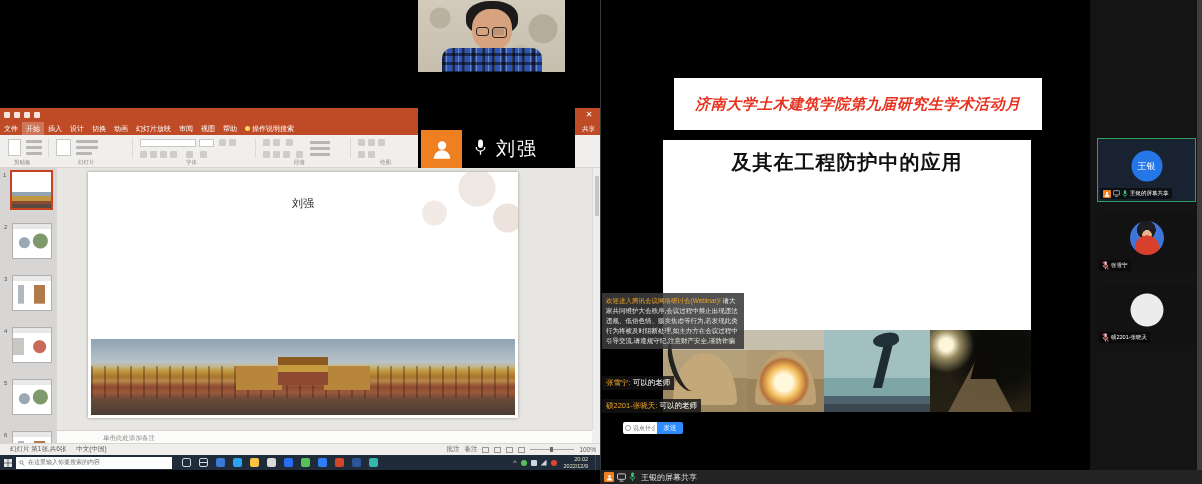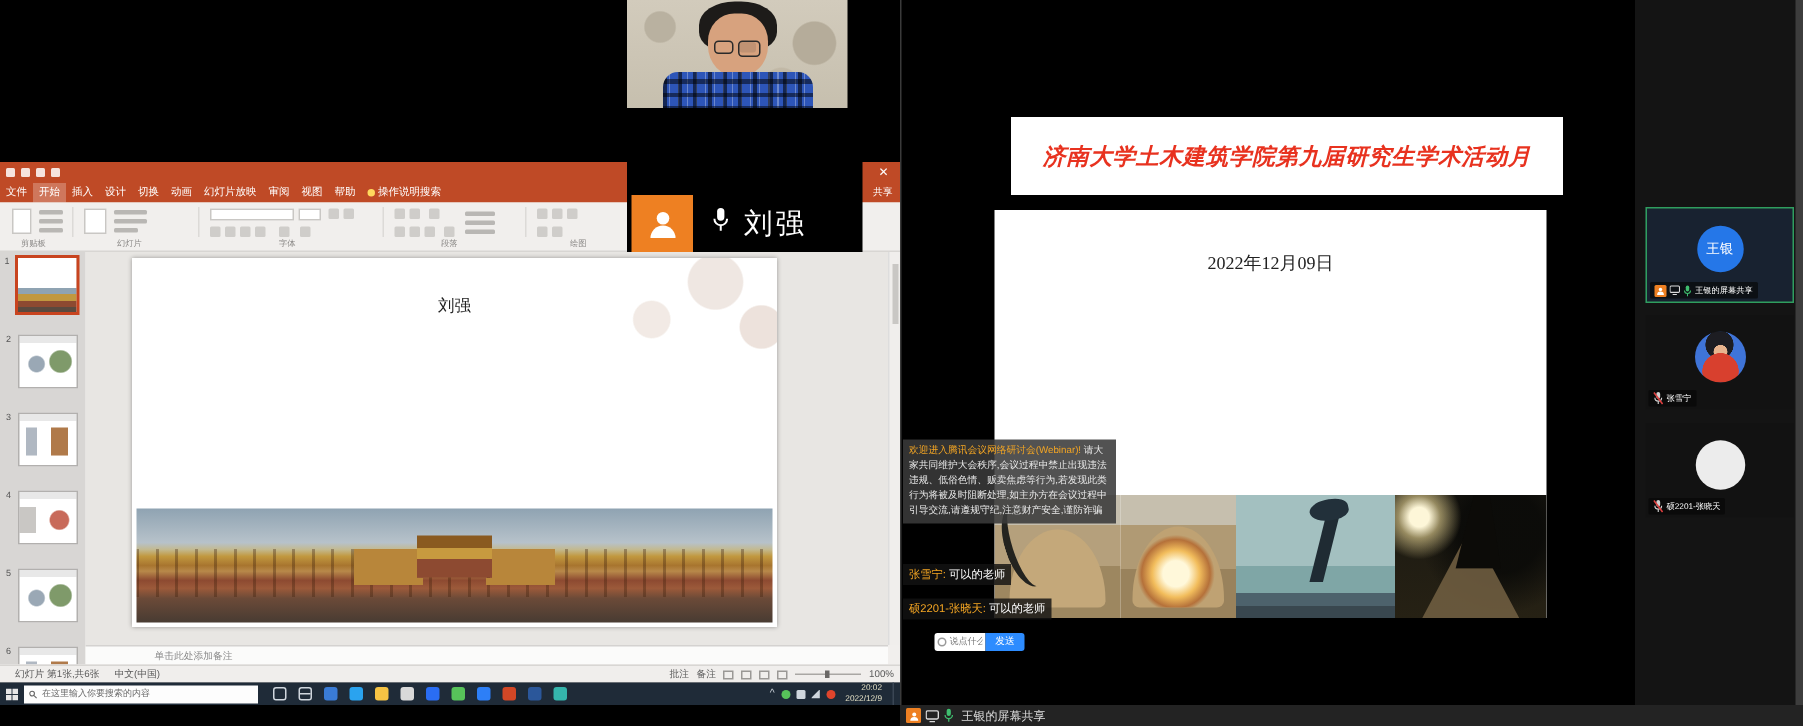--- a/index.html
+++ b/index.html
@@ -441,21 +441,21 @@
   </div>
 
   <div id="right-pane">
     <div class="pane-divider"></div>
 
     <div class="banner">
       <span>济南大学土木建筑学院第九届研究生学术活动月</span>
     </div>
 
     <div class="rslide">
-      <div class="r-date">2022年12月09日</div>
+      <div class="r-title t2">及其在工程防护中的应用</div>
       <div class="photos">
         <div class="ph ph1"></div>
         <div class="ph ph2"></div>
         <div class="ph ph3"></div>
         <div class="ph ph4"></div>
       </div>
     </div>
 
     <div class="chat">
       <div class="chat-welcome">

